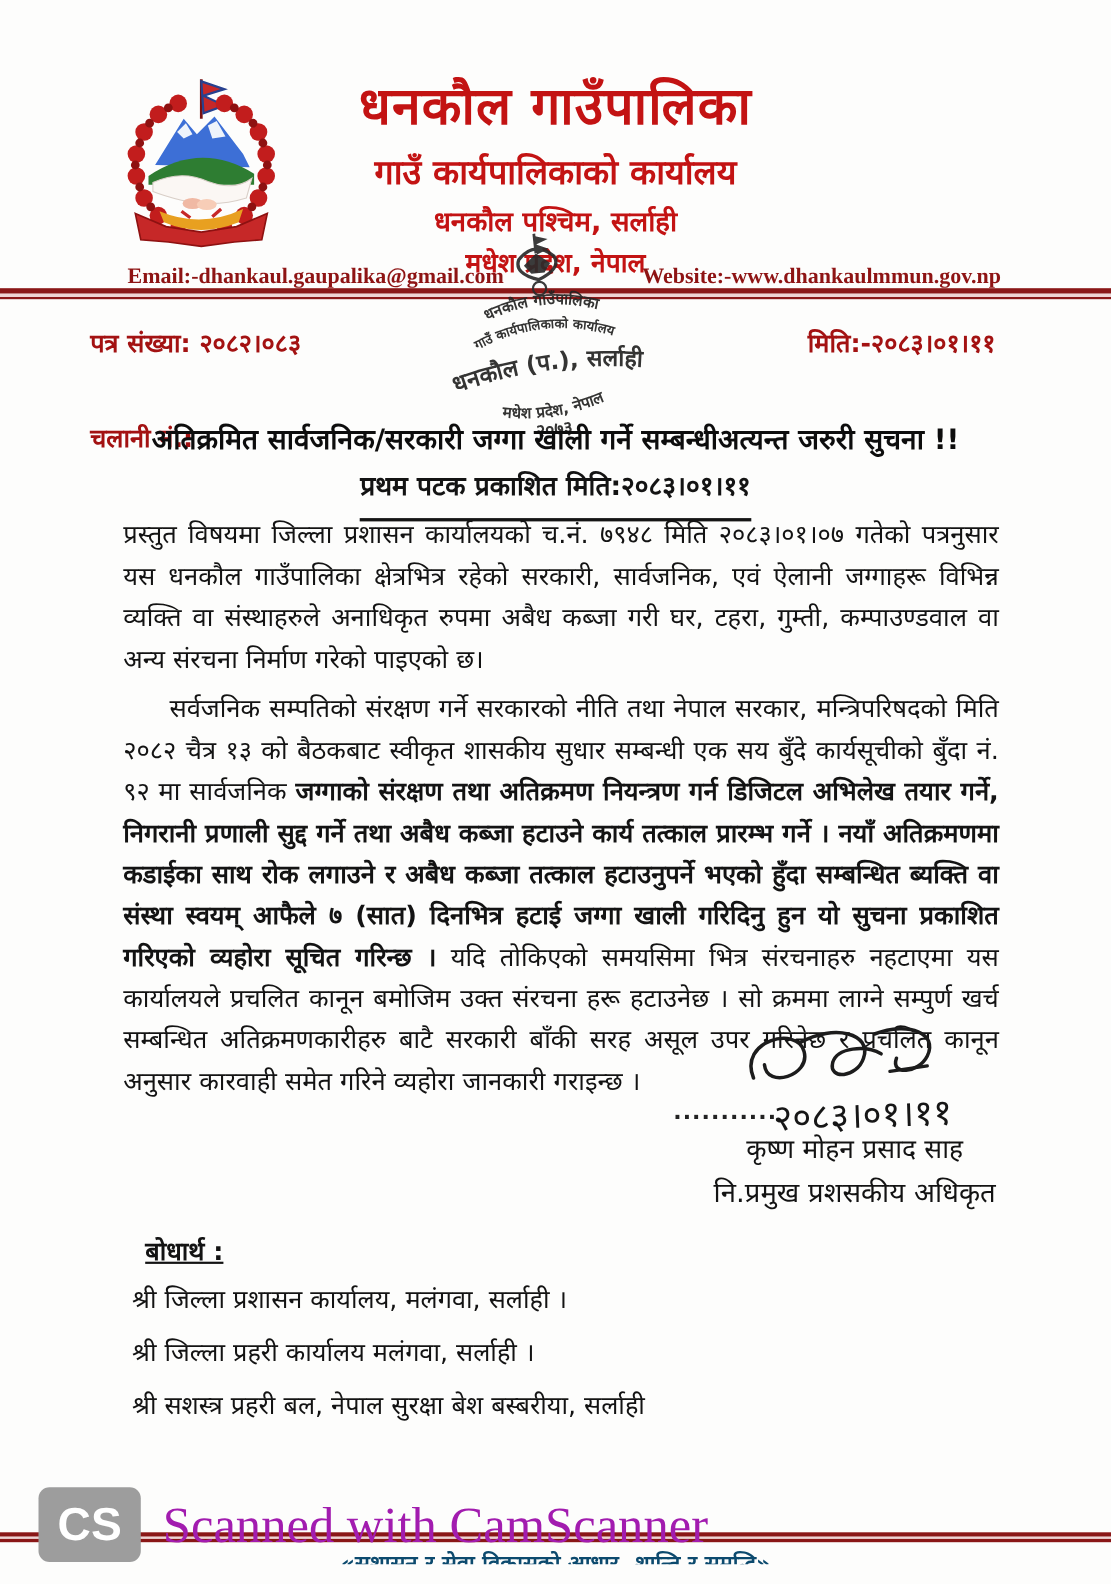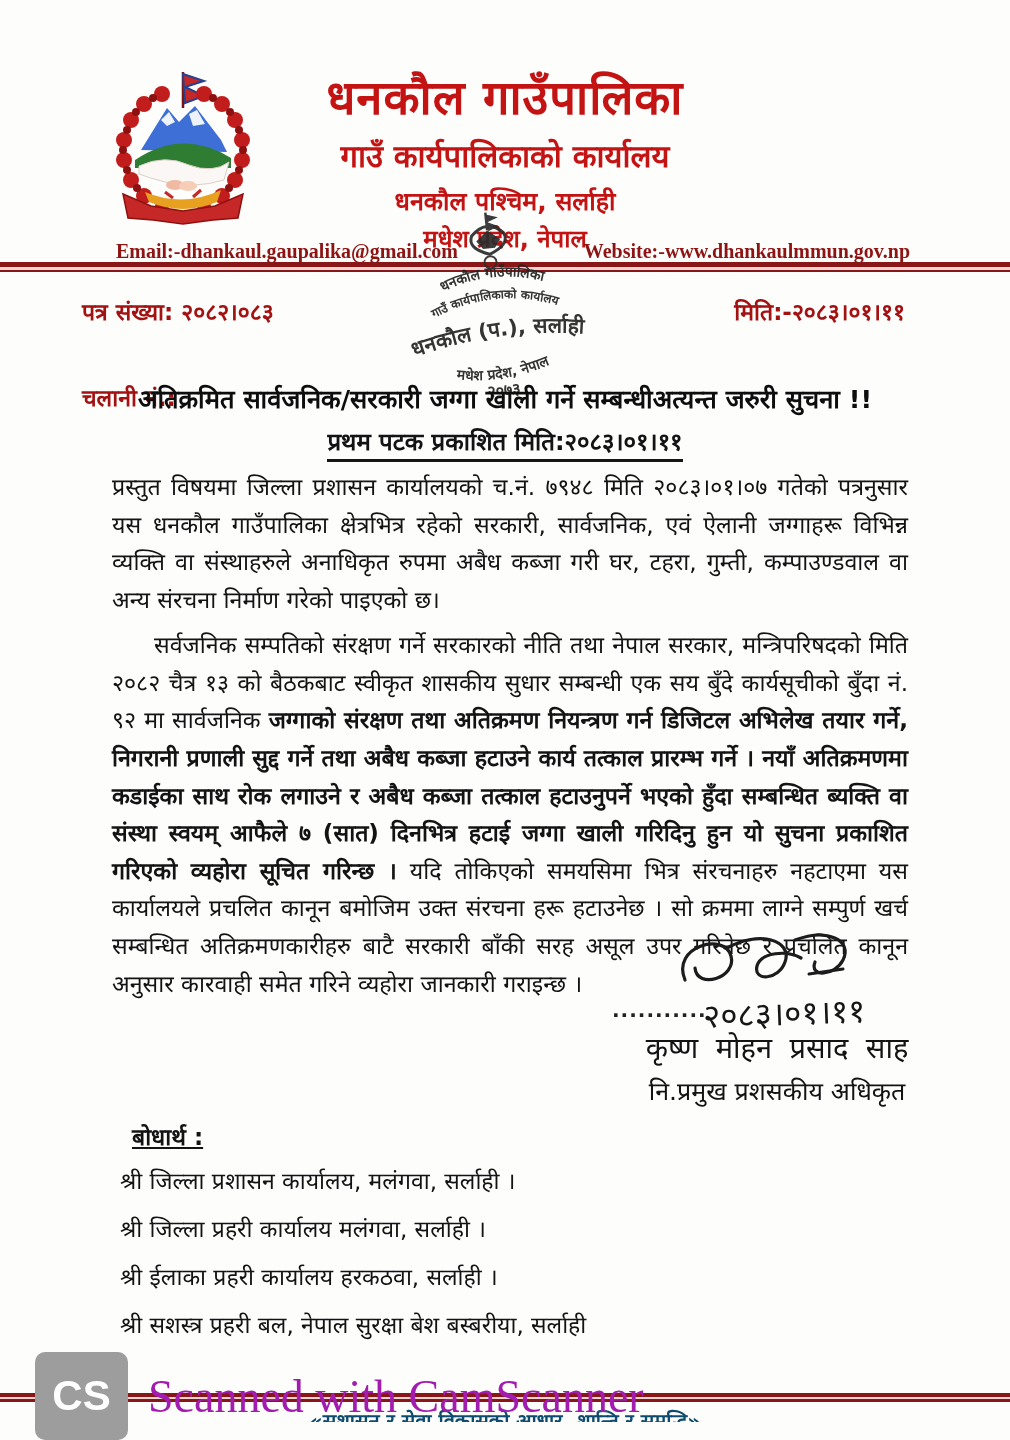--- a/index.html
+++ b/index.html
@@ -28,45 +28,45 @@
   .stamp{position:absolute;left:390px;top:210px;width:210px;height:190px;transform:rotate(-6deg);opacity:.92;}
   .stamp text{fill:#232323;font-weight:bold;}
 
   .ref{position:absolute;color:#a31212;font-size:23px;font-weight:bold;}
   .ref-letter{left:82px;top:295px;}
   .ref-date{right:105px;top:295px;}
   .ref-chalani{left:82px;top:338px;margin-top:43px;}
 
   .subject{position:absolute;top:381px;left:60px;width:890px;text-align:center;font-size:25.5px;font-weight:bold;color:#0d0d0d;}
   .published{position:absolute;top:424px;left:0;width:100%;text-align:center;}
-  .published span{font-size:24px;font-weight:bold;border-bottom:3px solid #151515;padding-bottom:3px;}
+  .published span{font-size:24px;font-weight:bold;border-bottom:3px solid #151515;padding-bottom:15px;}
 
   .bodytext{position:absolute;top:468px;left:112px;width:796px;font-size:23.2px;line-height:1.62;text-align:justify;}
   .bodytext p{margin:0;}
   .bodytext .p2{text-indent:42px;margin-top:8px;}
   .b{font-weight:bold;}
 
   
   .signature{position:absolute;left:612px;top:928px;width:330px;text-align:center;}
   .sig-svg{display:block;margin:0 auto -10px 55px;}
   .sig-row{position:relative;white-space:nowrap;text-align:left;}
   .sig-dots{font-size:20px;letter-spacing:1px;font-weight:bold;color:#222;vertical-align:8px;}
   .handwritten{display:inline-block;font-size:33px;font-weight:500;transform:rotate(-2deg);margin-left:-4px;color:#161616;}
-  .sig-name{font-size:29px;margin-top:-8px;font-weight:500;font-family:Liberation Mono, monospace;}
+  .sig-name{font-size:24px;margin-top:-8px;font-weight:500;}
   .sig-title{font-size:25px;margin-top:6px;font-weight:400;}
 
   
   .cc{position:absolute;left:120px;top:1120px;width:790px;font-size:23px;}
   .cc-head{font-weight:bold;text-decoration:underline;margin-left:12px;margin-bottom:12px;}
   .cc-item{margin-bottom:16px;font-weight:500;}
   .cc-item.bold{font-weight:bold;line-height:1.55;margin-bottom:0;}
 
   
   .watermark{position:absolute;left:35px;top:1352px;display:flex;align-items:center;gap:20px;z-index:3;}
-  .cs-box{width:93px;height:88px;background:#9d9d9d;border-radius:10px;display:flex;align-items:center;justify-content:center;
+  .cs-box{width:93px;height:68px;background:#9d9d9d;border-radius:10px;display:flex;align-items:center;justify-content:center;
           color:#fff;font-weight:bold;font-size:42px;font-family:"Liberation Sans",sans-serif;}
   .cs-text{color:#a21caf;font-size:46px;font-family:Liberation Serif, serif;}
 
   
   .slogan{position:absolute;top:1407px;left:0;width:100%;height:15px;overflow:hidden;text-align:center;
           font-weight:bold;font-size:20px;color:#0c4a6e;z-index:2;}
 </style>
 </head>
 <body>
 
@@ -192,21 +192,20 @@
       <span class="sig-dots">...........</span><span class="handwritten">२०८३।०१।११</span>
     </div>
     <div class="sig-name">कृष्ण मोहन प्रसाद साह</div>
     <div class="sig-title">नि.प्रमुख प्रशसकीय अधिकृत</div>
   </div>
 
   <div class="cc">
     <div class="cc-head">बोधार्थ :</div>
     <div class="cc-item">श्री जिल्ला प्रशासन कार्यालय, मलंगवा, सर्लाही ।</div>
     <div class="cc-item">श्री जिल्ला प्रहरी कार्यालय मलंगवा, सर्लाही ।</div>
-    <div class="cc-item">श्री ईलाका प्रहरी कार्यालय हरकठवा, सर्लाही ।</div>
     <div class="cc-item">श्री सशस्त्र प्रहरी बल, नेपाल सुरक्षा बेश बस्बरीया, सर्लाही</div>
   </div>
 
   <div class="watermark">
     <div class="cs-box">CS</div>
     <div class="cs-text">Scanned with CamScanner</div>
   </div>
 
   <div class="rule rule2">
     <div class="bar1" style="height:4px;"></div>

